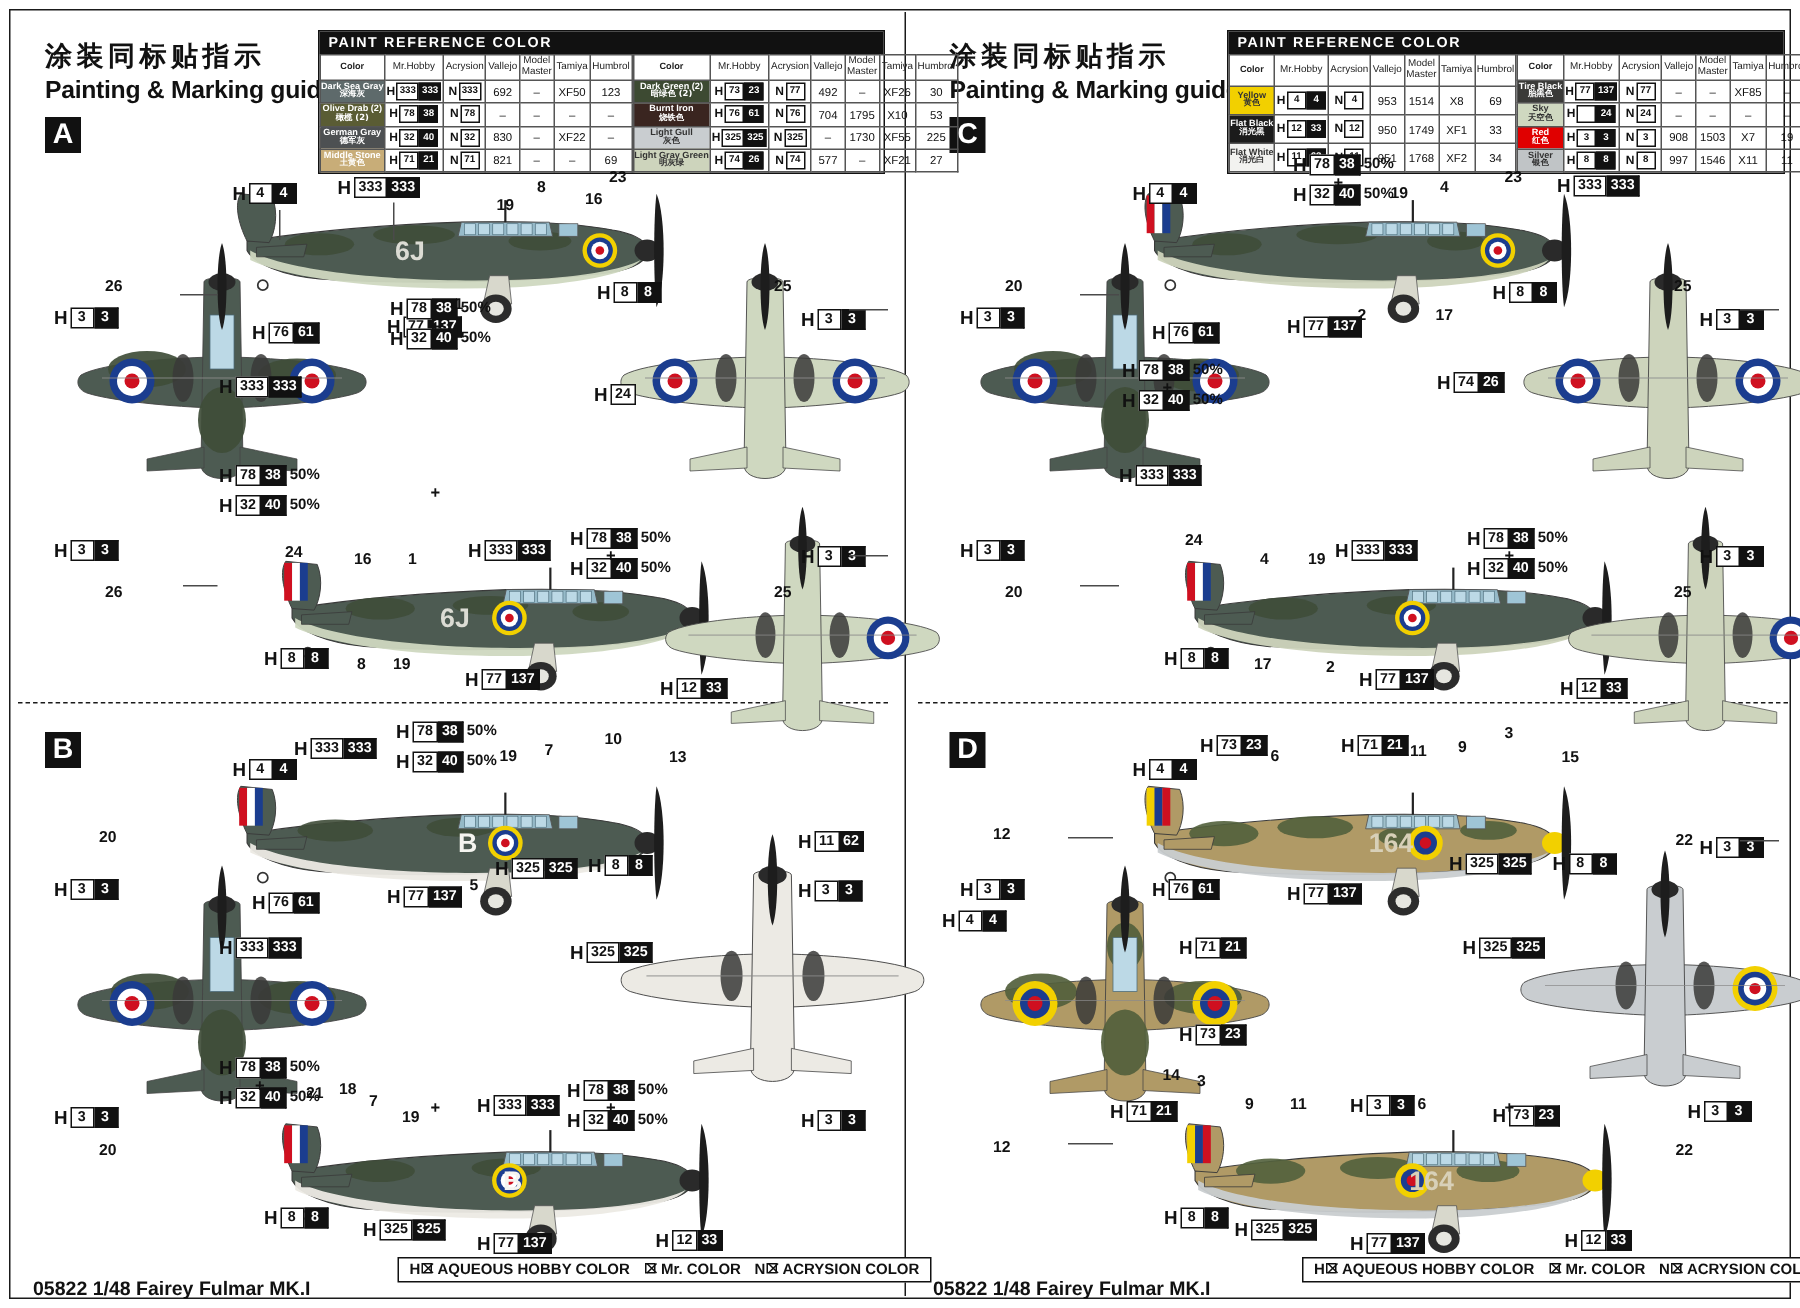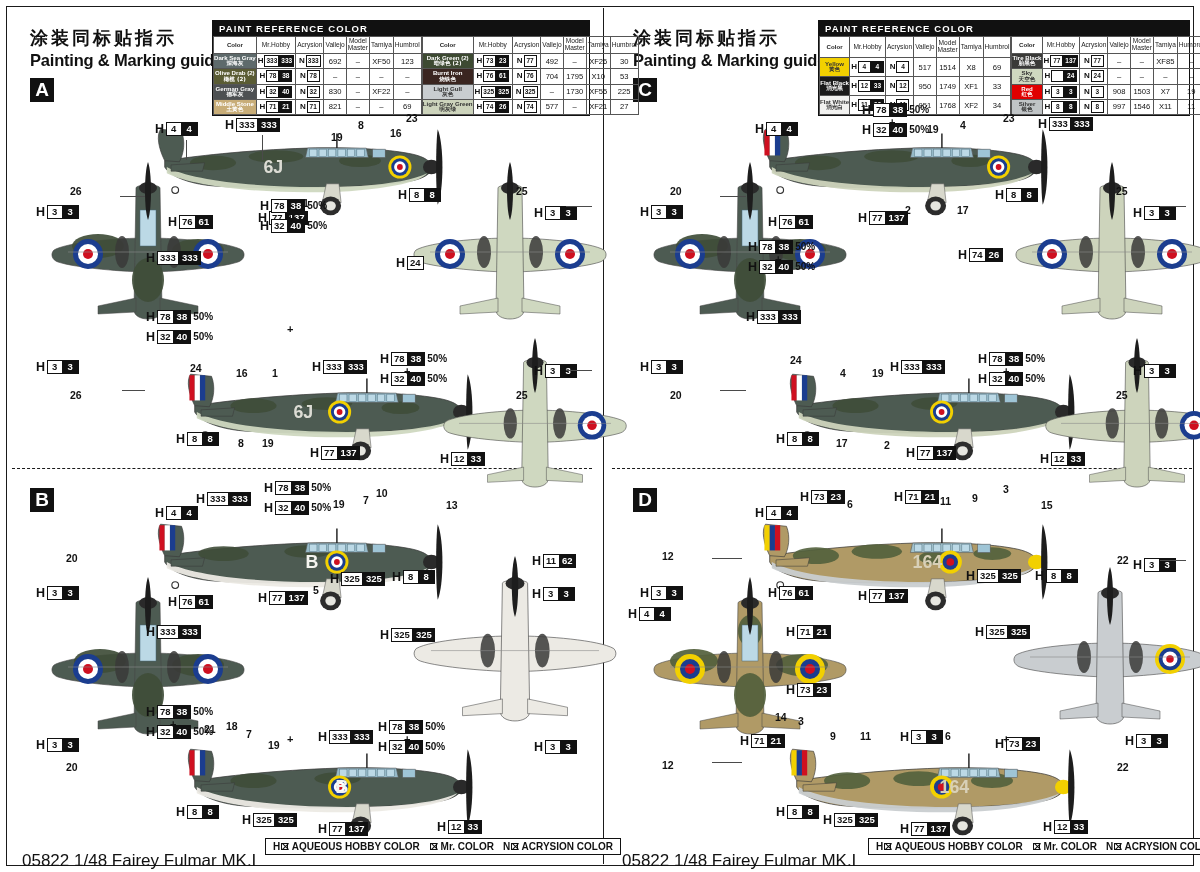--- a/index.html
+++ b/index.html
@@ -156,21 +156,21 @@
     display: inline-block; width: 7px; height: 7px;
     border: 1px solid #111; position: relative; margin: 0 1px;
   }
   .footer-legend .sq::before, .footer-legend .sq::after {
     content:''; position:absolute; left:-1px; top:2.2px; width:9px; height:1px;
     background:#111; transform: rotate(45deg);
   }
   .footer-legend .sq::after { transform: rotate(-45deg); }
   .kit-id {
     position: absolute;
-    font-size: 17px; font-weight: normal; color: #111;
+    font-size: 13px; font-weight: bold; color: #111;
     white-space: nowrap;
   }
 </style>
 </head>
 <body>
 
 <div class="sheet">
   <div class="outer-border"></div>
   <div class="mid-divider"></div>
   <div class="h-dash" style="top:468px;"></div>
@@ -363,21 +363,21 @@
             <span class="pt-cell c-name" style="background:#f2d000;color:#333333">Yellow<span class="cn">黄色</span></span>
             <span class="pt-cell c-brand"><span class="chip">
                 <span class="pfx">H</span>
                 <span class="wbox">4</span>
                 <span class="bbox">4</span>
               </span></span>
             <span class="pt-cell c-brand"><span class="chip">
                 <span class="pfx">N</span>
                 <span class="wbox">4</span>
               </span></span>
-            <span class="pt-cell c-num">517</span>
+            <span class="pt-cell c-num">953</span>
             <span class="pt-cell c-mm">1514</span>
             <span class="pt-cell c-num">X8</span>
             <span class="pt-cell c-num">69</span>
           </div>
           <div class="pt-row">
             <span class="pt-cell c-name" style="background:#1b1b1b;color:#ffffff">Flat Black<span class="cn">消光黑</span></span>
             <span class="pt-cell c-brand"><span class="chip">
                 <span class="pfx">H</span>
                 <span class="wbox">12</span>
                 <span class="bbox">33</span>
@@ -1514,21 +1514,21 @@
       <div class="numlbl" style="left: 70px; top: 390px;">26</div>
       <div class="numlbl" style="left: 190px; top: 363px;">24</div>
       <div class="numlbl" style="left: 236px; top: 368px;">16</div>
       <div class="numlbl" style="left: 272px; top: 368px;">1</div>
       <div class="numlbl" style="left: 238px; top: 438px;">8</div>
       <div class="numlbl" style="left: 262px; top: 438px;">19</div>
       <div class="numlbl" style="left: 516px; top: 390px;">25</div>
       <div class="numlbl" style="left: 66px; top: 553px;">20</div>
       <div class="numlbl" style="left: 333px; top: 499px;">19</div>
       <div class="numlbl" style="left: 363px; top: 495px;">7</div>
-      <div class="numlbl" style="left: 376px; top: 488px; text-align: center;">10</div>
+      <div class="numlbl" style="left: 403px; top: 488px; text-align: center;">10</div>
       <div class="numlbl" style="left: 446px; top: 500px;">13</div>
       <div class="numlbl" style="left: 313px; top: 585px;">5</div>
       <div class="numlbl" style="left: 66px; top: 762px;">20</div>
       <div class="numlbl" style="left: 204px; top: 724px;">21</div>
       <div class="numlbl" style="left: 226px; top: 721px;">18</div>
       <div class="numlbl" style="left: 246px; top: 729px;">7</div>
       <div class="numlbl" style="left: 268px; top: 740px;">19</div>
       <div class="numlbl" style="left: 670px; top: 186px;">20</div>
       <div class="numlbl" style="left: 927px; top: 124px;">19</div>
       <div class="numlbl" style="left: 960px; top: 120px;">4</div>

